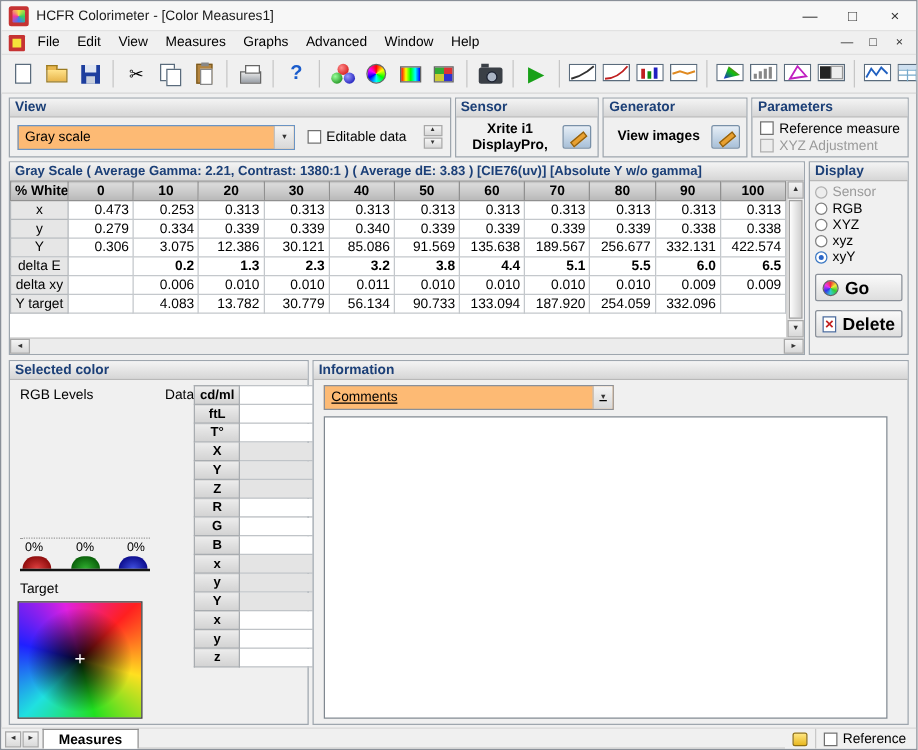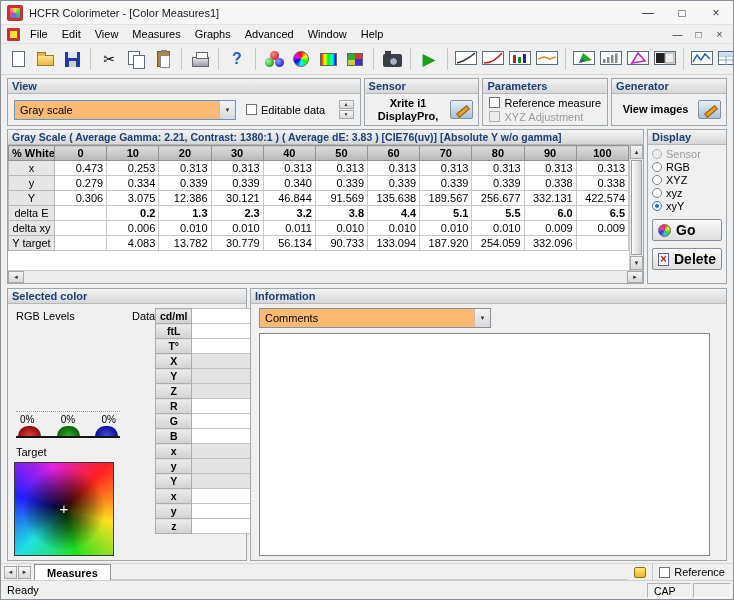--- a/index.html
+++ b/index.html
@@ -142,21 +142,21 @@
   table.datatable { border-collapse:collapse; table-layout:fixed; width:98px; align-self:flex-start; }
   .datatable td { height:15px; font-size:10.5px; overflow:hidden; white-space:nowrap; }
   .datatable td.dlabel { width:36px; background:linear-gradient(#ececec,#d2d2d2); border:1px solid #a8acb0; font-weight:bold; text-align:center; }
   .datatable td.dval { width:62px; background:#fff; border:1px solid #c0c4c8; }
   .datatable td.dval.gray { background:#e4e4e4; }
   .data-vscroll { width:13px; margin-left:1px; background:#ececec; border:1px solid #c8c8c8; display:flex; flex-direction:column; }
   .data-vscroll .sb-thumb { flex:0 0 120px; }
   .data-vscroll .spacer { flex:1; }
 
   .info-box { flex:1; min-width:0; }
-  .info-body { display:flex; flex-direction:column; padding:4px 8px; gap:5px; min-height:0; }
+  .info-body { display:flex; flex-direction:column; padding:4px 8px; gap:5px; min-height:0;text-decoration:underline; }
   .info-combo { width:232px; border-color:#8a9099; flex:0 0 auto; }
   .info-textarea { flex:1; background:#fff; border:1px solid #808890; margin-right:8px; }
 
   
   .tabbar { height:17px; display:flex; align-items:center; background:#f0f0f0; padding-left:3px; flex:0 0 auto; border-top:1px solid #d8d8d8; }
   .tab-arrow { width:13px; height:13px; background:linear-gradient(#f6f6f6,#dadada); border:1px solid #a8a8a8; font-size:6px; line-height:11px; text-align:center; color:#333; margin-right:1px; flex:0 0 auto; }
   .tab { height:16px; padding:0 12px; margin-left:2px; background:#fff; border:1px solid #909090; border-bottom:none; font-weight:bold; display:flex; align-items:center; flex:0 0 auto; }
   .tab-fill { flex:1; border-bottom:1px solid #c8c8c8; height:16px; }
   .ic-led { width:12px; height:11px; border-radius:2px; background:linear-gradient(#ffe680,#e8b820); border:1px solid #907010; margin:0 6px; flex:0 0 auto; }
   .ref-chk { padding:0 8px 0 6px; border-left:1px solid #c8c8c8; height:100%; display:flex; align-items:center; gap:4px; flex:0 0 auto; }
@@ -354,39 +354,39 @@
       <div class="gb-head">Sensor</div>
       <div class="gb-body sg-body">
         <div class="sg-text">
           <div>Xrite i1</div>
           <div>DisplayPro,</div>
         </div>
         <span class="ic-config"></span>
       </div>
     </div>
 
+    <div class="groupbox pr-box gen-box">
+      <div class="gb-head">Generator</div>
+      <div class="gb-body sg-body">
+        <div class="sg-text">View images</div>
+        <span class="ic-config"></span>
+      </div>
+    </div>
+
     <div class="groupbox pr-box params-box">
       <div class="gb-head">Parameters</div>
       <div class="gb-body params-body">
         <label class="chk">
           <span class="cb"></span>
           <span>Reference measure</span>
         </label>
         <label class="chk disabled-txt">
           <span class="cb" style="background:#ededed;border-color:#b0b0b0;"></span>
           <span>XYZ Adjustment</span>
         </label>
-      </div>
-    </div>
-
-    <div class="groupbox pr-box gen-box">
-      <div class="gb-head">Generator</div>
-      <div class="gb-body sg-body">
-        <div class="sg-text">View images</div>
-        <span class="ic-config"></span>
       </div>
     </div>
   </div>
 
   <div class="mid">
     <div class="table-wrap">
       <div class="table-title">Gray Scale ( Average Gamma: 2.21, Contrast: 1380:1 ) ( Average dE: 3.83 ) [CIE76(uv)] [Absolute Y w/o gamma]</div>
       <div class="table-scroll-area">
         <div class="table-host">
           <table class="measures">
@@ -448,21 +448,21 @@
                   <td class="val">0.339</td>
                   <td class="val">0.338</td>
                   <td class="val">0.338</td>
                 </tr>
                 <tr>
                   <td class="rowlabel">Y</td>
                   <td class="val">0.306</td>
                   <td class="val">3.075</td>
                   <td class="val">12.386</td>
                   <td class="val">30.121</td>
-                  <td class="val">46.844</td>
+                  <td class="val">85.086</td>
                   <td class="val">91.569</td>
                   <td class="val">135.638</td>
                   <td class="val">189.567</td>
                   <td class="val">256.677</td>
                   <td class="val">332.131</td>
                   <td class="val">422.574</td>
                 </tr>
                 <tr>
                   <td class="rowlabel">delta E</td>
                   <td class="val bold"></td>
@@ -674,19 +674,14 @@
       <span>Measures</span>
     </div>
     <div class="tab-fill"></div>
     <span class="ic-led"></span>
     <label class="ref-chk">
       <span class="cb"></span>
       <span>Reference</span>
     </label>
   </div>
 
-  <div class="statusbar">
-    <span class="sb-ready">Ready</span>
-    <span class="sb-cell">CAP</span>
-    <span class="sb-cell empty"></span>
-  </div>
 
 </div>
 
 </body></html>

